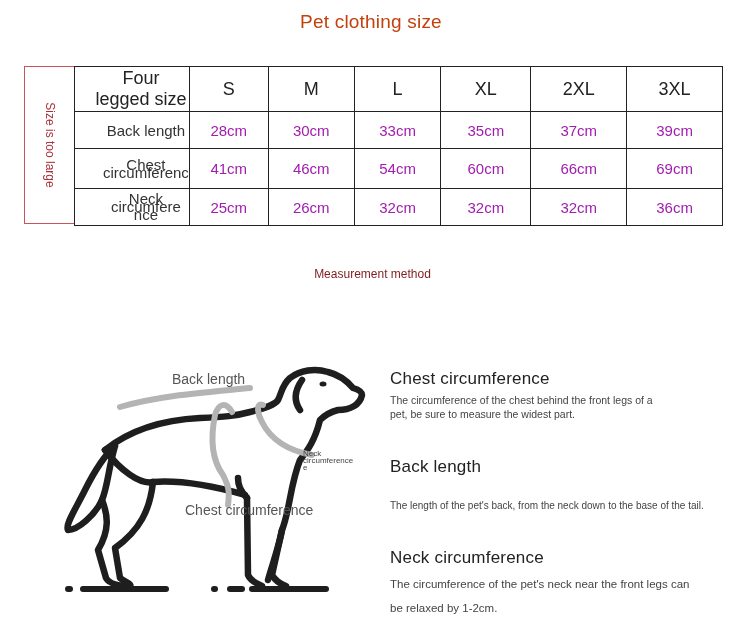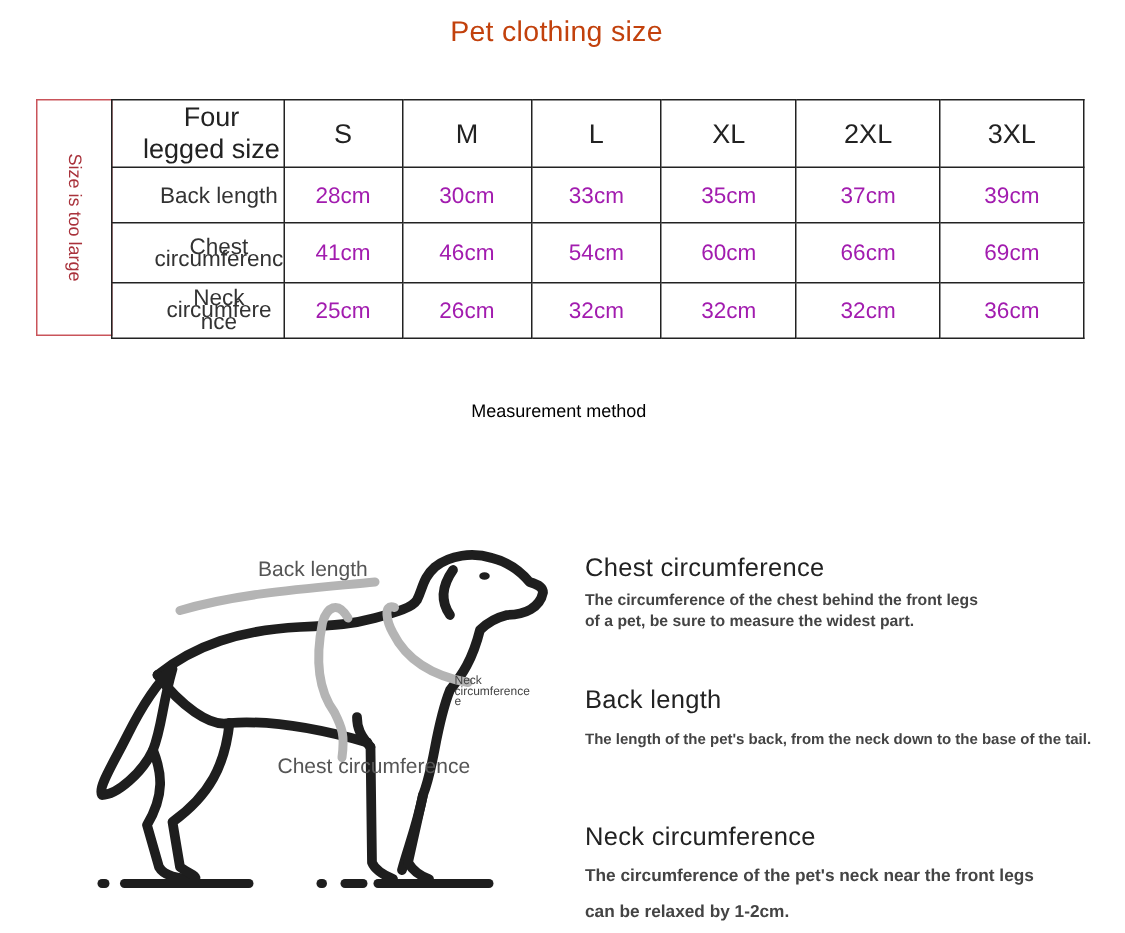--- a/index.html
+++ b/index.html
@@ -23,36 +23,36 @@
   table.sizes tr.hdr td { height: 44px; font-size: 18px; color: #222; }
   table.sizes tr.r1 td { height: 36px; }
   table.sizes tr.r2 td { height: 39px; }
   table.sizes tr.r3 td { height: 36px; }
   table.sizes td.rowlabel { text-align: center; padding-left: 20px; color: #333; }
   .lbl-hdr { font-size: 12px; padding-left: 18px !important; }
   .lbl-back { font-size: 13.5px; padding-left: 28px !important; }
   .lbl-small { font-size: 8.5px; line-height: 8px; padding-left: 28px !important; }
 
   .method { position: absolute; left: 0; width: 745px; top: 267px; text-align: center;
-            font-size: 12px; color: #000000; }
+            font-size: 12px; color: #7f1d1d; }
 
   
   .dog { position: absolute; left: 50px; top: 350px; width: 340px; height: 260px; }
   .dog-label { position: absolute; color: #555; white-space: nowrap; }
   .lbl-backlen { left: 172px; top: 371px; font-size: 14px; }
   .lbl-chest { left: 185px; top: 502px; font-size: 14px; }
   .lbl-neck { left: 303px; top: 450px; font-size: 8px; line-height: 7px; color: #444; }
 
   
   .desc { position: absolute; left: 390px; }
   .desc h3 { margin: 0; font-weight: normal; font-size: 17px; color: #222; letter-spacing: 0.2px; }
-  .desc p { margin: 4px 0 0 0; font-size: 10.5px; line-height: 14px; color: #444; font-weight: bold; }
+  .desc p { margin: 4px 0 0 0; font-size: 10.5px; line-height: 14px; color: #444; }
   .d1 { top: 369px; width: 265px; }
   .d2 { top: 457px; width: 360px; }
-  .d2 p { font-size: 10px; margin-top: 10px; }
+  .d2 p { font-size: 10px; margin-top: 22px; }
   .d3 { top: 548px; width: 300px; }
   .d3 p { font-size: 11.5px; line-height: 24px; margin-top: 4px; }
 </style>
 </head>
 <body>
 
 <div class="title">Pet clothing size</div>
 
 <div class="size-note">
   <span>Size is too large</span>

